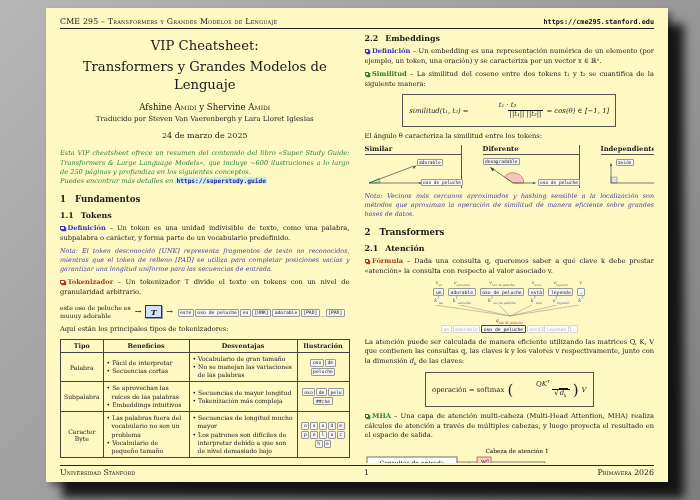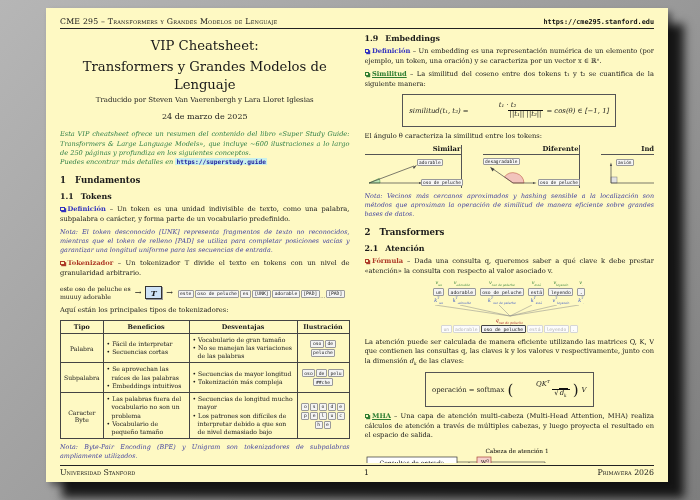--- a/index.html
+++ b/index.html
@@ -43,21 +43,21 @@
     background:#c8f0ec; color:#23239d; padding:0 1px; font-size:6.2px; text-decoration:none; }
   
   .sec  { display:flex; gap:9px; font-weight:bold; font-size:8.6px; margin:8px 0 4px; }
   .subsec { display:flex; gap:7px; font-weight:bold; font-size:7.9px; margin:7px 0 4px; }
   
   .pp { font-size:6.7px; line-height:1.42; text-align:justify; margin:4px 0; }
   .nota { font-size:6.4px; line-height:1.4; font-style:italic; color:#45459f; text-align:justify; margin:4px 0; }
   .lbl { font-weight:bold; }
   .lbl-blue { color:#3434bf; }
   .lbl-red { color:#ad3a28; }
-  .lbl-green { color:#2e7d32;text-decoration:underline; }
+  .lbl-green { color:#2e7d32; }
   .marker { display:inline-block; width:4.5px; height:4.5px; border:1px solid currentColor;
     box-shadow:1.2px 1.2px 0 0 currentColor; margin-right:3px; }
   
   .tk { display:inline-block; font-family:"DejaVu Sans Mono", monospace; font-size:4.7px;
     background:#f4f4f4; border:0.7px solid #999; border-radius:1px; padding:0.5px 1.5px;
     margin:0.5px; white-space:nowrap; vertical-align:middle; }
   .tk.dim { color:#b3b3b3; border-color:#d5d5d5; background:#fcfcfc; }
   .tk.hl  { border-color:#444; color:#111; }
   
   .tok-diagram { display:flex; align-items:center; justify-content:flex-start; gap:4px; margin:5px 0 4px; }
@@ -84,21 +84,21 @@
   .frac { display:inline-flex; flex-direction:column; align-items:center; line-height:1.15; }
   .frac .den { border-top:0.8px solid #111;margin-left:36px; }
   .frac .num, .frac .den { padding:0 2px; }
   .paren { font-size:15px; font-style:normal; line-height:0.8; font-weight:normal; }
   .sqrt-arg { border-top:0.8px solid #111; padding:0 1px; }
   sub { font-size:0.62em; } sup { font-size:0.62em; }
   
   .sim-diagram { display:flex; margin:4px 0 2px; }
   .sim-col { flex:1; }
   .sim-col + .sim-col { border-left:0.9px solid #555;padding-left:21px; }
-  .sim-title { text-align:right; font-weight:bold; font-size:6.8px; border-bottom:0.9px solid #555; padding-bottom:1px; }
+  .sim-title { text-align:left; font-weight:bold; font-size:6.8px; border-bottom:0.9px solid #555; padding-bottom:1px; }
   .sim-draw { position:relative; height:31px; margin-top:2px; }
   .lab { position:absolute; font-family:"DejaVu Sans Mono", monospace; font-size:4.5px;
     background:#f6f6f6; border:0.7px solid #999; padding:0 1.5px; white-space:nowrap; border-radius:1px; }
   
   .att-diagram { margin:4px 0; text-align:center; }
   .att-row { display:flex; justify-content:center; align-items:flex-end; }
   .att-cell { display:flex; flex-direction:column; align-items:center; margin:0 1.5px; }
   .vlab { color:#2e7d32; font-size:4.9px; font-style:italic; line-height:1.1; }
   .klab { color:#3050c8; font-size:4.9px; font-style:italic; line-height:1.1; }
   .qlab { color:#b03030; font-size:5.2px; font-style:italic; }
@@ -116,20 +116,21 @@
     <span class="hl">CME 295 – Transformers y Grandes Modelos de Lenguaje</span>
     <a class="hu" href="#">https://cme295.stanford.edu</a>
   </div>
 
   <div class="columns">
 
     <div class="col">
 
       <div class="doc-title">VIP Cheatsheet:</div>
       <div class="doc-title">Transformers y Grandes Modelos de Lenguaje</div>
+      <div class="authors"><span>Afshine </span><span class="sc">Amidi</span><span> y Shervine </span><span class="sc">Amidi</span></div>
       <div class="translators">Traducido por Steven Van Vaerenbergh y Lara Lloret Iglesias</div>
       <div class="docdate">24 de marzo de 2025</div>
 
       <div class="intro">
         <p>Esta VIP cheatsheet ofrece un resumen del contenido del libro «Super Study Guide: Transformers &amp; Large Language Models», que incluye ~600 ilustraciones a lo largo de 250 páginas y profundiza en los siguientes conceptos.</p>
         <p><span>Puedes encontrar más detalles en </span><a class="url-hl" href="#">https://superstudy.guide</a></p>
       </div>
 
       <div class="sec">
           <span>1</span>
@@ -225,21 +226,21 @@
           </tr>
         </tbody>
       </table>
 
       <p class="nota">Nota: Byte-Pair Encoding (BPE) y Unigram son tokenizadores de subpalabras ampliamente utilizados.</p>
     </div>
 
     <div class="col">
 
       <div class="subsec" style="margin-top:0">
-          <span>1.9</span>
+          <span>2.2</span>
           <span>Embeddings</span>
         </div>
 
       <p class="pp"><span class="lbl lbl-blue"><span class="marker"></span><span>Definición</span></span> <span>– Un embedding es una representación numérica de un elemento (por ejemplo, un token, una oración) y se caracteriza por un vector x ∈ ℝⁿ.</span></p>
 
       <p class="pp"><span class="lbl lbl-green"><span class="marker"></span><span>Similitud</span></span> <span>– La similitud del coseno entre dos tokens t₁ y t₂ se cuantifica de la siguiente manera:</span></p>
 
       <div class="formula-wrap">
         <span class="formula-box">
           <span>similitud(t₁, t₂) =</span>

